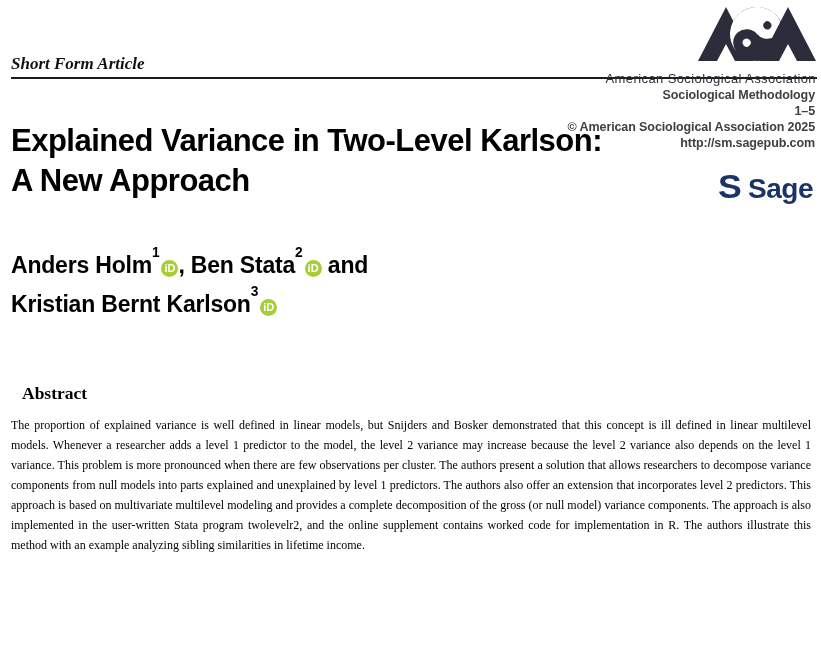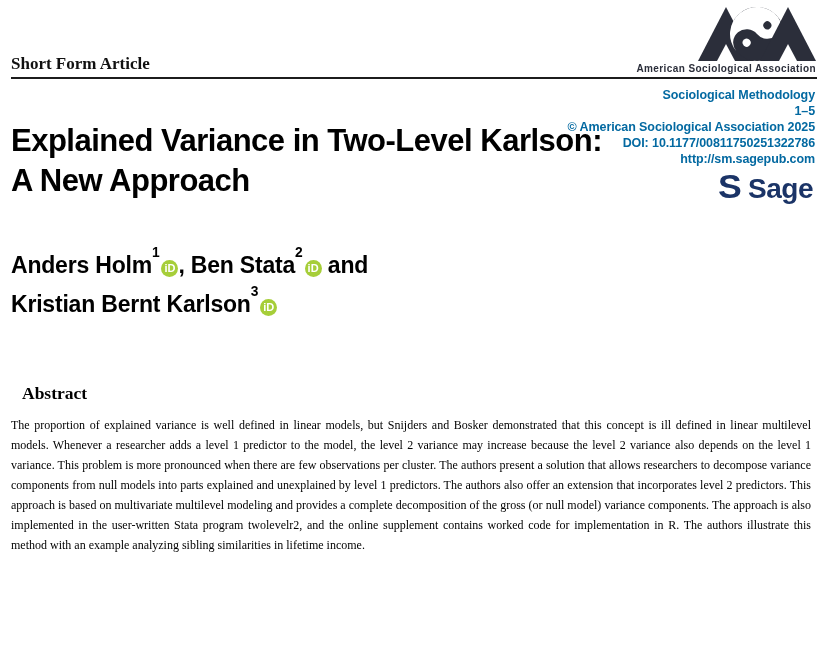--- a/index.html
+++ b/index.html
@@ -14,45 +14,45 @@
     margin:0 auto;
     background:var(--page-bg,#ffffff);
     color:#0a0a0a;
     overflow:hidden;
   }
 
   
   .kicker{
     position:absolute;left:11px;top:54px;
     font-family:"Liberation Serif", serif;
-    font-weight:700;
+    font-style:italic;font-weight:700;
     font-size:17px;line-height:20px;color:#111;
   }
   .rule{
     position:absolute;left:11px;right:4px;top:77px;
     height:2px;background:#1c1c1c;
   }
   .asa-logo{
     position:absolute;right:5px;top:7px;
     display:flex;flex-direction:column;align-items:flex-end;
   }
   .asa-caption{
     font-family:"Liberation Sans", sans-serif;
-    font-size:10px;font-weight:700;letter-spacing:0.4px;
+    font-size:13px;font-weight:400;letter-spacing:0.4px;
     color:var(--asa-color,#2b2e3a);
-    margin-top:2px;white-space:nowrap;
+    margin-top:10px;white-space:nowrap;
   }
 
   
   .meta{
     position:absolute;right:6px;top:87px;
     text-align:right;
     font-family:"Liberation Sans", sans-serif;
     font-size:12.5px;font-weight:700;letter-spacing:-0.1px;
-    line-height:16px;color:#0369a1;
+    line-height:16px;color:#404040;
   }
   .meta .url{cursor:pointer;}
   .sage-logo{
     position:absolute;right:8px;top:170px;
     display:flex;align-items:baseline;gap:7px;
     color:var(--sage-color,#1b3467);
     font-family:"Liberation Sans", sans-serif;
     font-weight:900;
   }
   .sage-mark{font-size:33px;line-height:33px;transform:scaleX(1.08);}
@@ -124,21 +124,20 @@
       <polygon class="asa-fill" points="62,54 90,0 118,54" fill="#2b2e3a"></polygon>
       <polygon points="81,54 90,37 99,54" fill="#ffffff"></polygon>
     </svg>
     <div class="asa-caption">American Sociological Association</div>
   </div>
 
   <div class="meta">
     <div>Sociological Methodology</div>
     <div>1–5</div>
     <div>© American Sociological Association 2025</div>
-    <div>DOI: 10.1177/00811750251322786</div>
     <div class="url">http://sm.sagepub.com</div>
   </div>
 
   <div class="sage-logo">
     <span class="sage-mark">S</span>
     <span class="sage-word">Sage</span>
   </div>
 
   <h1 class="title">Explained Variance in Two-Level Karlson: A New Approach</h1>
 

